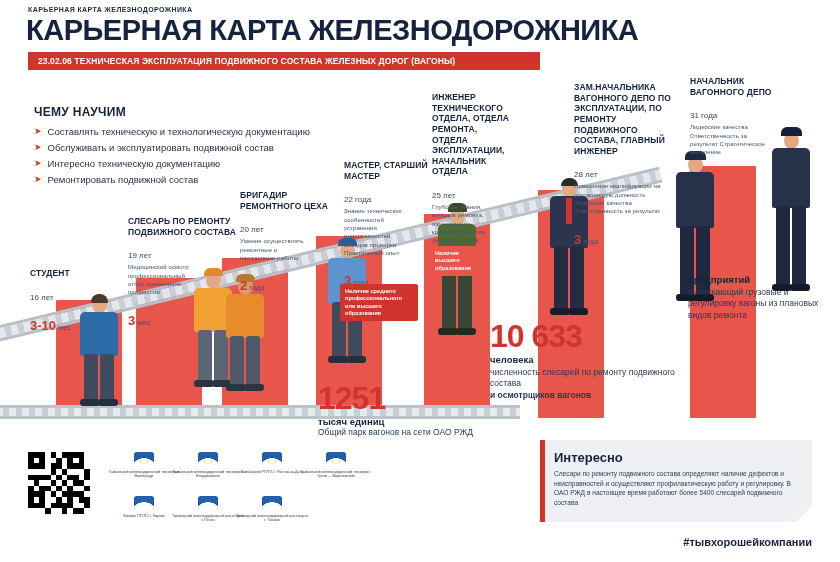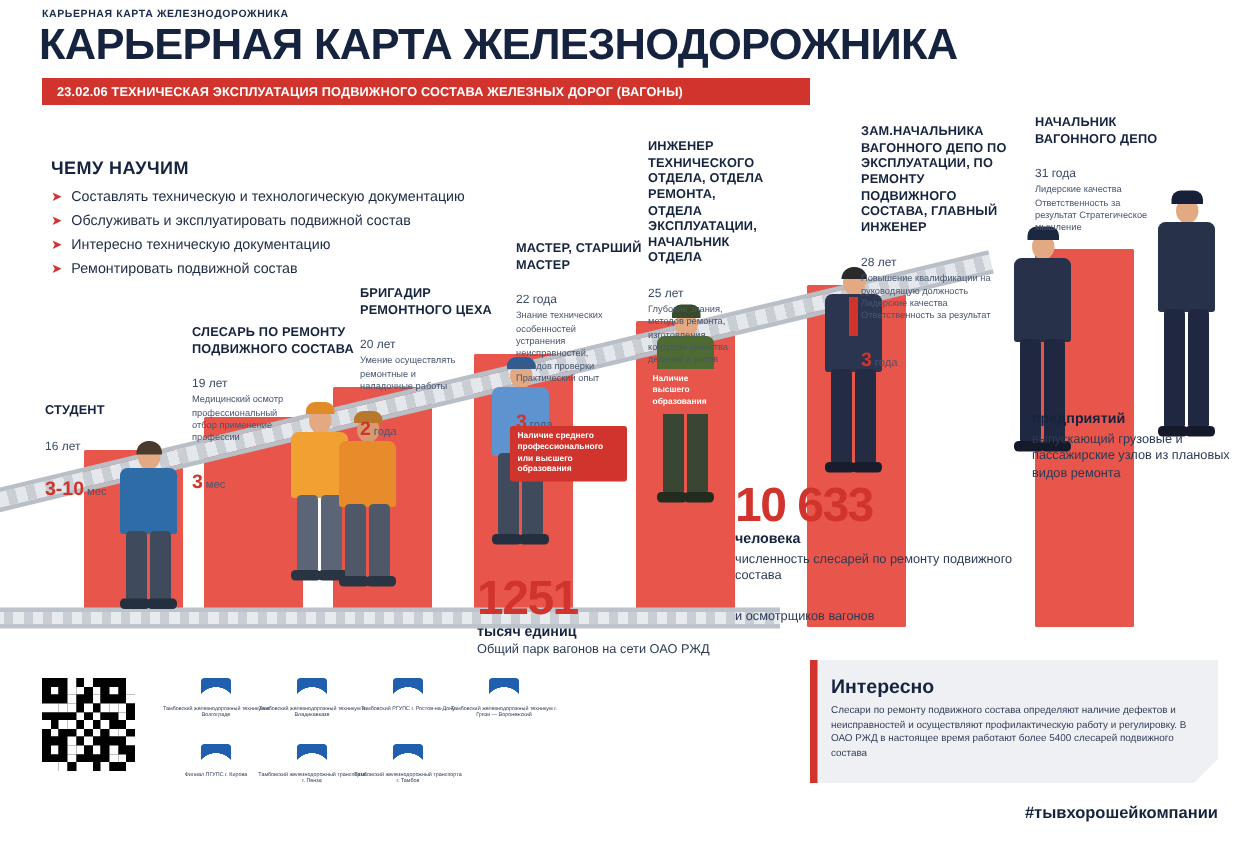--- a/index.html
+++ b/index.html
@@ -347,26 +347,26 @@
   <div class="bignum" style="left:318px; top:382px; width:220px;">
     <div class="n">1251</div>
     <div class="u">тысяч единиц</div>
     <div class="d" style="margin-top:0;">Общий парк вагонов на сети ОАО РЖД</div>
   </div>
 
   <div class="bignum" style="left:490px; top:320px; width:210px;">
     <div class="n">10 633</div>
     <div class="u">человека</div>
     <div class="d">численность слесарей по ремонту подвижного состава</div>
-    <div class="d" style="margin-top:15px;">и осмотрщиков вагонов</div>
+    <div class="d" style="margin-top:0;font-weight:bold;">и осмотрщиков вагонов</div>
   </div>
 
   <div class="bignum" style="left:688px; top:272px; width:140px;">
     <div class="u">предприятий</div>
-    <div class="d">выпускающий грузовые и пассажирские узлов из плановых</div>
+    <div class="d">выпускающий грузовые и регулировку вагоны из плановых</div>
     <div class="d" style="margin-top:0;">видов ремонта</div>
   </div>
 
   <div class="interesting">
     <div class="itag"></div>
     <h4>Интересно</h4>
     <p>Слесари по ремонту подвижного состава определяют наличие дефектов и неисправностей и осуществляют профилактическую работу и регулировку. В ОАО РЖД в настоящее время работают более 5400 слесарей подвижного состава</p>
     <div class="corner"></div>
   </div>
 

